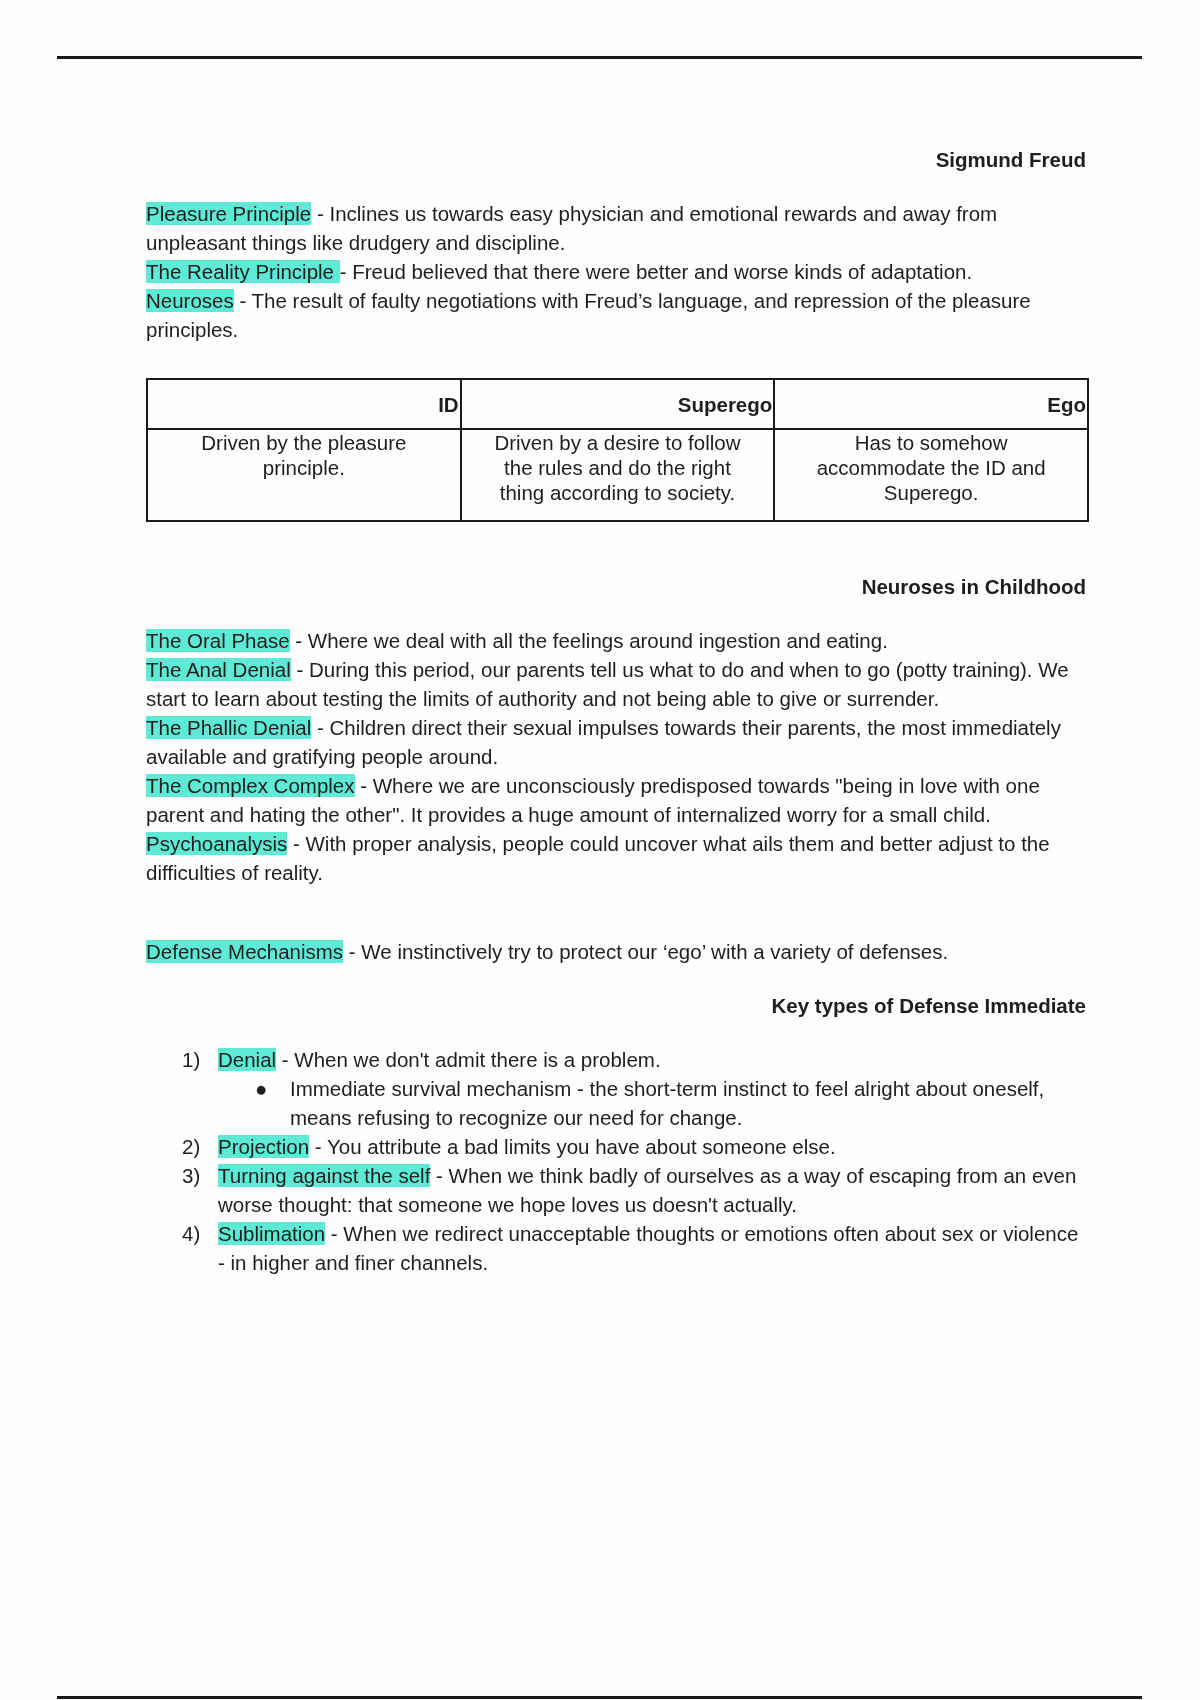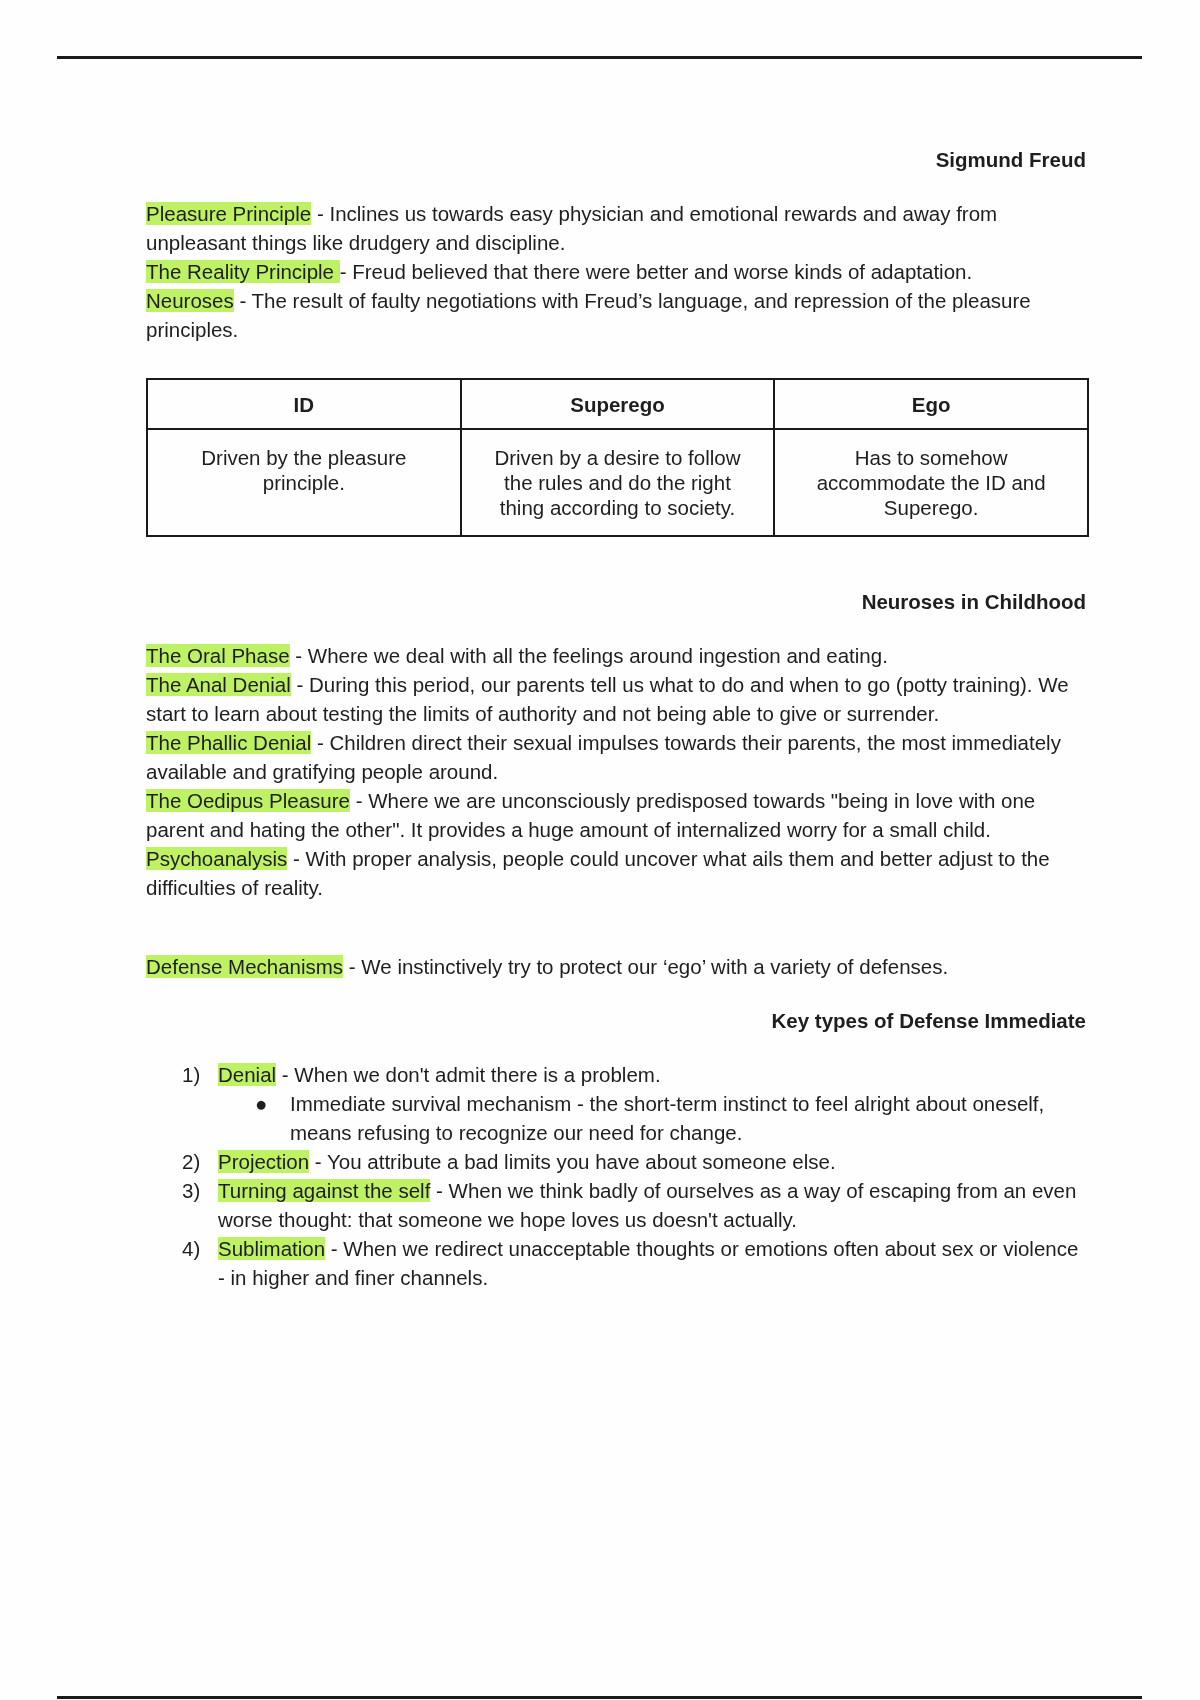--- a/index.html
+++ b/index.html
@@ -7,26 +7,26 @@
     width: 1200px; height: 1700px; background: #fefefe;
     font-family: "Liberation Sans", sans-serif; color: #1e1e1e;
     position: relative; overflow: hidden;
   }
   .rule { position: absolute; left: 57px; width: 1085px; height: 3px; background: #1a1a1a; }
   .rule.top { top: 56px; }
   .rule.bottom { top: 1696px; }
   .content { position: absolute; left: 146px; top: 145px; width: 940px; font-size: 20.5px; line-height: 29px; }
   h2 { font-size: 20.5px; font-weight: bold; text-align: right; margin: 0; line-height: 29px; }
   p { margin: 0; }
-  .hl { background: #bef264; margin-top: 8px; }
+  .hl { background: #5eead4; margin-top: 8px; }
   .gap1 { height: 25px; }
   .tbl { border-collapse: collapse; width: 943px; margin-top: 34px; font-size: 20.5px; }
   .tbl th, .tbl td { border: 2px solid #1a1a1a; text-align: center; width: 33.3%; }
-  .tbl th { height: 46px; font-weight: bold; }
-  .tbl td { vertical-align: top; padding: 15px 18px 8px; line-height: 25px; height: 82px; }
+  .tbl th { height: 46px; font-weight: bold; text-align: right; }
+  .tbl td { vertical-align: top; padding: 0 18px 8px; line-height: 25px; height: 82px; }
   ol { margin: 0; padding: 0; list-style: none; }
   .num-item { position: relative; padding-left: 72px; }
   .num { position: absolute; left: 36px; }
   .sub { position: relative; padding-left: 144px; }
   .bullet { position: absolute; left: 109px; top: 0; }
 </style>
 </head>
 <body>
 
 <div class="rule top"></div>
@@ -52,21 +52,21 @@
     </tr>
   </tbody>
     </table>
 
   <div style="height:50px"></div>
   <h2>Neuroses in Childhood</h2>
   <div class="gap1"></div>
   <p><span class="hl">The Oral Phase</span><span> - Where we deal with all the feelings around ingestion and eating.</span></p>
   <p><span class="hl">The Anal Denial</span><span> - During this period, our parents tell us what to do and when to go (potty training). We start to learn about testing the limits of authority and not being able to give or surrender.</span></p>
   <p><span class="hl">The Phallic Denial</span><span> - Children direct their sexual impulses towards their parents, the most immediately available and gratifying people around.</span></p>
-  <p><span class="hl">The Oedipus Pleasure</span><span> - Where we are unconsciously predisposed towards "being in love with one parent and hating the other". It provides a huge amount of internalized worry for a small child.</span></p>
+  <p><span class="hl">The Complex Complex</span><span> - Where we are unconsciously predisposed towards "being in love with one parent and hating the other". It provides a huge amount of internalized worry for a small child.</span></p>
   <p><span class="hl">Psychoanalysis</span><span> - With proper analysis, people could uncover what ails them and better adjust to the difficulties of reality.</span></p>
 
   <div class="gap1"></div>
   <div class="gap1"></div>
   <p><span class="hl">Defense Mechanisms</span><span> - We instinctively try to protect our ‘ego’ with a variety of defenses.</span></p>
 
   <div class="gap1"></div>
   <h2>Key types of Defense Immediate</h2>
   <div class="gap1"></div>
   <ol>

